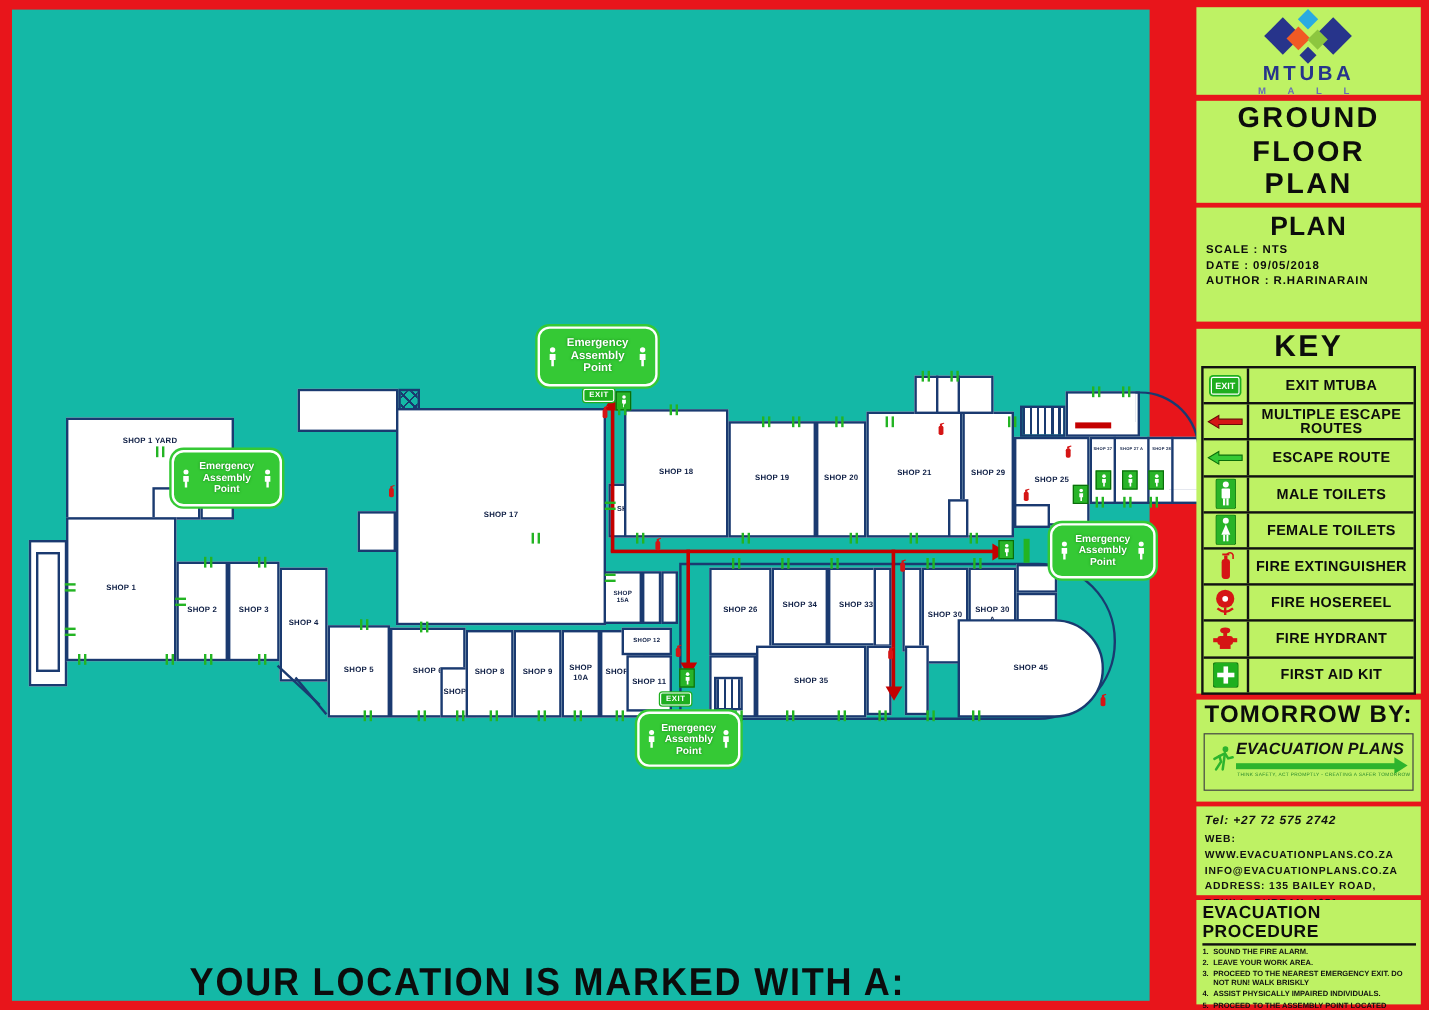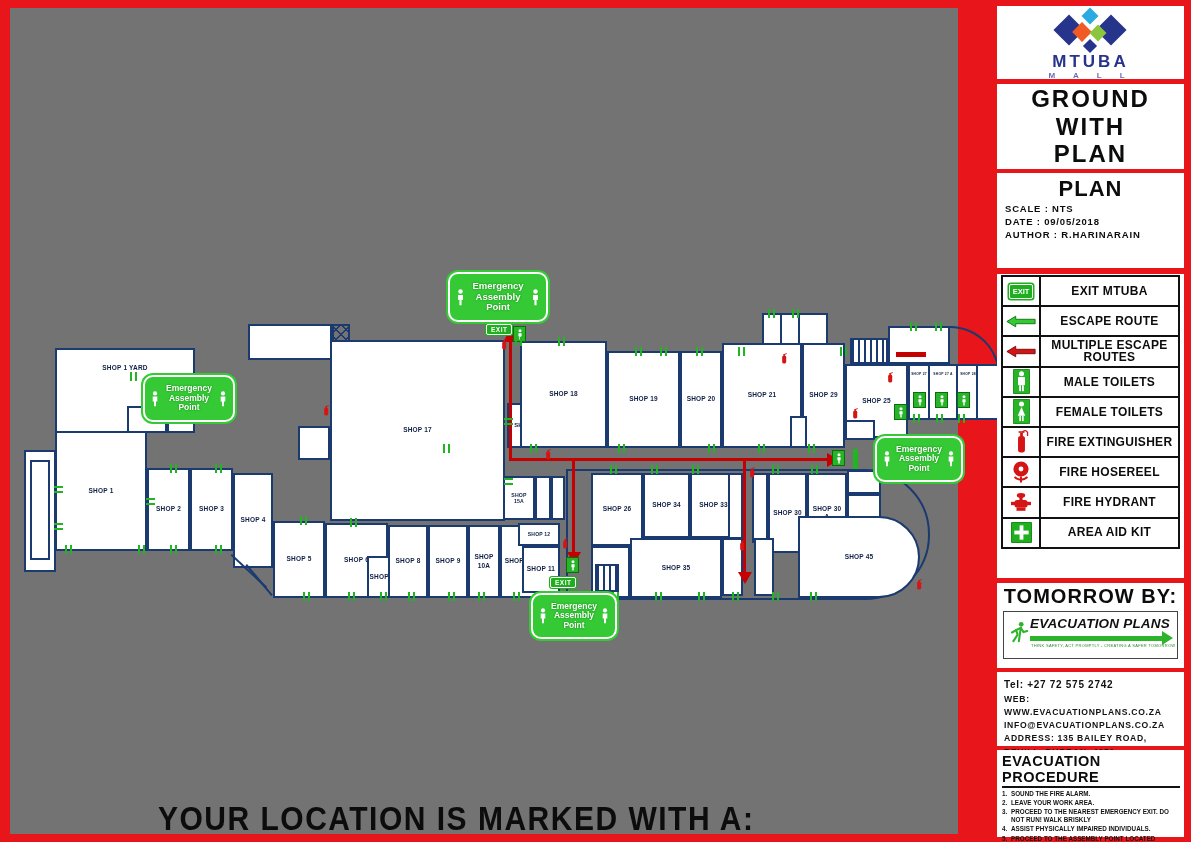--- a/index.html
+++ b/index.html
@@ -1,20 +1,20 @@
 <!DOCTYPE html>
 <html><head>
 <meta charset="utf-8">
 <style>
   html,body{margin:0;padding:0;}
   body{width:1191px;height:842px;position:relative;background:#e8151b;
        font-family:"Liberation Sans",sans-serif;overflow:hidden;}
   .abs{position:absolute;}
   
-  #sheet{left:10px;top:8px;width:948px;height:826px;background:#737373;}
+  #sheet{left:10px;top:8px;width:948px;height:826px;background:#14b8a6;}
   #plan{left:0;top:0;width:976px;height:826px;}
   .room{position:absolute;border:2px solid #1a3a70;background:#fff;box-sizing:border-box;
         display:flex;align-items:center;justify-content:center;text-align:center;}
   .room.nob{border:none;background:transparent;}
   .room.rr{border-radius:0 65px 65px 0;border-width:2.5px;background:transparent;}
   .room.rr2{border-radius:0 55px 55px 0;}
   .room.hv{background:repeating-linear-gradient(90deg,#1a3a70 0 2px,#fff 2px 6px);}
   .room.hx{background:
       repeating-linear-gradient(45deg,#1a3a70 0 1.5px,transparent 1.5px 7px),
       repeating-linear-gradient(-45deg,#1a3a70 0 1.5px,transparent 1.5px 7px);}
@@ -37,21 +37,21 @@
   .exitb{position:absolute;background:#1fae1f;color:#fff;border:1px solid #fff;box-shadow:0 0 0 1px #1fae1f;
          font-size:6.5px;font-weight:bold;padding:1px 4px;border-radius:2px;letter-spacing:.5px;}
   .asm{position:absolute;background:#35c935;border:2px solid #fff;box-shadow:0 0 0 2px #35c935;border-radius:10px;
        display:flex;align-items:center;justify-content:space-between;padding:3px 5px;box-sizing:border-box;}
   .asm .txt{color:#fff;font-weight:bold;font-size:9.5px;line-height:1.1;text-align:center;flex:1;
             text-shadow:0 0 2px #0a7d0a;}
   .asm svg{flex:0 0 auto;}
   #footer-text{left:148px;top:793px;font-size:30px;font-weight:900;letter-spacing:1.5px;color:#0c0c0c;
                transform:scaleY(1.08);transform-origin:left top;white-space:nowrap;}
   
-  .sb{background:#ffffff;box-sizing:border-box;}
+  .sb{background:#bef264;box-sizing:border-box;}
   #p-logo{left:997px;top:6px;width:187px;height:73px;text-align:center;}
   .dwrap{position:relative;width:70px;height:44px;margin:3px auto 0;}
   .d{position:absolute;transform:rotate(45deg);}
   #mtuba-name{font-size:17px;font-weight:900;color:#27348b;letter-spacing:3px;line-height:1;}
   #mtuba-sub{font-size:8px;font-weight:bold;color:#6a6fb5;letter-spacing:8px;margin-top:1px;}
   #p-title{left:997px;top:84px;width:187px;height:85px;display:flex;flex-direction:column;justify-content:center;text-align:center;}
   #p-title div{font-size:24px;font-weight:900;letter-spacing:2px;color:#0c0c0c;line-height:1.15;}
   #p-evac{left:997px;top:173px;width:187px;height:95px;padding-top:4px;}
   #p-evac .big{font-size:22px;font-weight:900;letter-spacing:1px;color:#0c0c0c;text-align:center;line-height:1.1;}
   #p-evac .meta{font-size:9.5px;font-weight:bold;letter-spacing:.8px;color:#0c0c0c;margin:2px 0 0 8px;}
@@ -432,54 +432,55 @@
     <div class="d" style="left:19px;top:16px;width:14px;height:14px;background:#f15a24;"></div>
     <div class="d" style="left:36px;top:18px;width:12px;height:12px;background:#8cc63f;"></div>
     <div class="d" style="left:29px;top:32px;width:10px;height:10px;background:#27348b;"></div>
   </div>
   <div id="mtuba-name">MTUBA</div>
   <div id="mtuba-sub">M A L L</div>
 </div>
 
 <div id="p-title" class="abs sb">
   <div>GROUND</div>
-  <div>WITH</div>
+  <div>FLOOR</div>
   <div>PLAN</div>
 </div>
 
 <div id="p-evac" class="abs sb">
   <div class="big">PLAN</div>
   <div class="meta">SCALE : NTS</div>
   <div class="meta">DATE : 09/05/2018</div>
   <div class="meta">AUTHOR : R.HARINARAIN</div>
 </div>
 
 <div id="p-key" class="abs sb">
+  <div id="key-title">KEY</div>
   <div id="key-table">
     <div class="krow">
       <div class="kic">
           <span class="exit-ic">EXIT</span>
         </div>
       <div class="klab">EXIT MTUBA</div>
     </div>
     <div class="krow">
       <div class="kic">
         <svg width="30" height="13" viewBox="0 0 34 14">
+            <path d="M1 7 L11 1 V4.5 H33 V9.5 H11 V13 Z" fill="#d51515" stroke="#6d0808" stroke-width="1"></path>
+          </svg>
+      </div>
+      <div class="klab">MULTIPLE ESCAPE ROUTES</div>
+    </div>
+    <div class="krow">
+      <div class="kic">
+        <svg width="30" height="13" viewBox="0 0 34 14">
             <path d="M1 7 L11 1 V4.5 H33 V9.5 H11 V13 Z" fill="#35c935" stroke="#0a6e0a" stroke-width="1"></path>
           </svg>
       </div>
       <div class="klab">ESCAPE ROUTE</div>
-    </div>
-    <div class="krow">
-      <div class="kic">
-        <svg width="30" height="13" viewBox="0 0 34 14">
-            <path d="M1 7 L11 1 V4.5 H33 V9.5 H11 V13 Z" fill="#d51515" stroke="#6d0808" stroke-width="1"></path>
-          </svg>
-      </div>
-      <div class="klab">MULTIPLE ESCAPE ROUTES</div>
     </div>
     <div class="krow">
       <div class="kic">
         <svg width="17" height="25" viewBox="0 0 20 30">
             <rect width="20" height="30" rx="2" fill="#28b428" stroke="#0a6e0a"></rect>
             <circle cx="10" cy="5.6" r="3" fill="#fff"></circle>
             <rect x="5.8" y="9.6" width="8.4" height="10" rx="1" fill="#fff"></rect>
             <rect x="7.2" y="19.6" width="2.2" height="7" fill="#fff"></rect>
             <rect x="10.6" y="19.6" width="2.2" height="7" fill="#fff"></rect>
           </svg>
@@ -534,42 +535,42 @@
       <div class="klab">FIRE HYDRANT</div>
     </div>
     <div class="krow">
       <div class="kic">
         <svg width="21" height="21" viewBox="0 0 22 22">
             <rect width="22" height="22" rx="2.5" fill="#1faf1f" stroke="#0a6e0a"></rect>
             <rect x="9" y="3.5" width="4" height="15" fill="#fff"></rect>
             <rect x="3.5" y="9" width="15" height="4" fill="#fff"></rect>
           </svg>
       </div>
-      <div class="klab">AREA AID KIT</div>
+      <div class="klab">FIRST AID KIT</div>
     </div>
   </div>
 </div>
 
 <div id="p-designed" class="abs sb">
   <div id="designed-title">TOMORROW BY:</div>
   <div id="ep-logo">
     <svg id="runner" width="22" height="24" viewBox="0 0 24 24">
       <circle cx="15.5" cy="3.6" r="2.6" fill="#2db42d"></circle>
       <path d="M7 22 L11.5 15 L10 10 L15 7.5 L18 12 L22 11" stroke="#2db42d" stroke-width="2.3" fill="none" stroke-linecap="round"></path>
       <path d="M10 10 L5.5 12.5 M15 7.5 L13 22" stroke="#2db42d" stroke-width="2.3" fill="none" stroke-linecap="round"></path>
     </svg>
     <div id="ep-name">EVACUATION PLANS</div>
     <div id="ep-arrow"></div>
     <div id="ep-arrowhead"></div>
     <div id="ep-tag">THINK SAFETY, ACT PROMPTLY - CREATING A SAFER TOMORROW</div>
   </div>
 </div>
 
 <div id="p-contact" class="abs sb">
-  <div style="font-size:10px;">Tel: +27 72 575 2742</div>
+  <div style="font-size:10px;font-style:italic;">Tel: +27 72 575 2742</div>
   <div>WEB: WWW.EVACUATIONPLANS.CO.ZA</div>
   <div>INFO@EVACUATIONPLANS.CO.ZA</div>
   <div>ADDRESS: 135 BAILEY ROAD,</div>
   <div>REHILL, DURBAN, 4051</div>
 </div>
 
 <div id="p-proc" class="abs sb">
   <div id="proc-title">EVACUATION PROCEDURE</div>
   <div class="pstep">
       <span class="n">1.</span>

